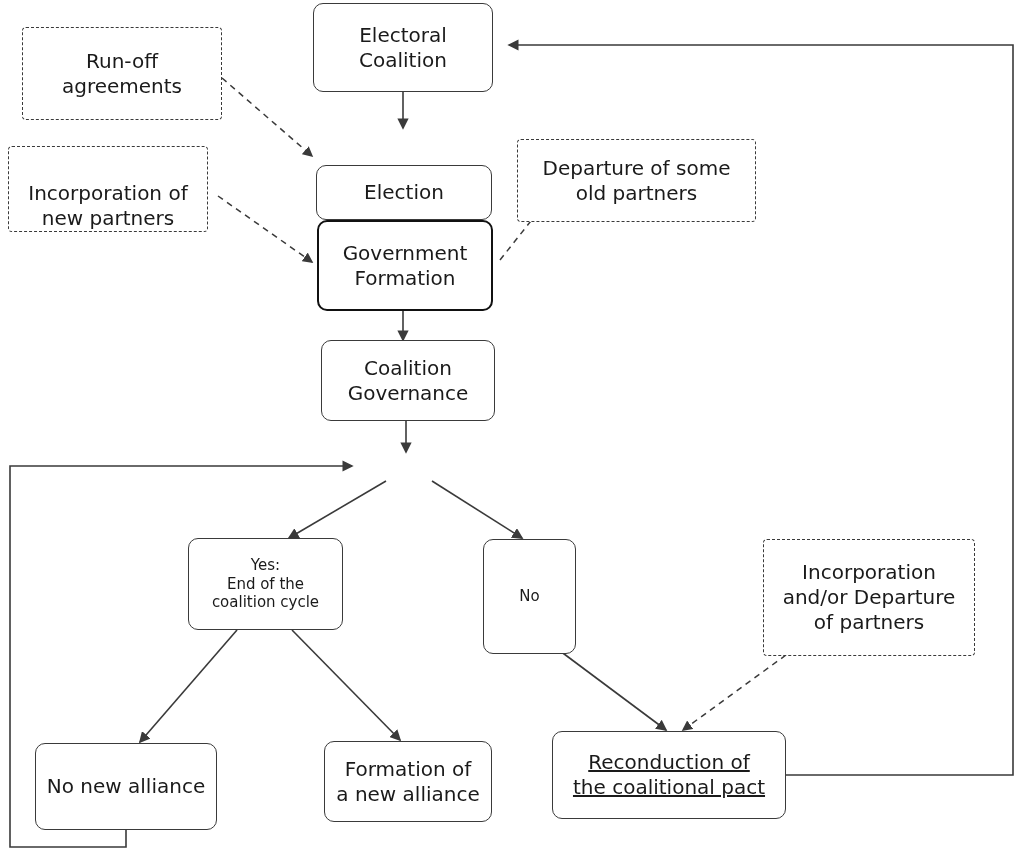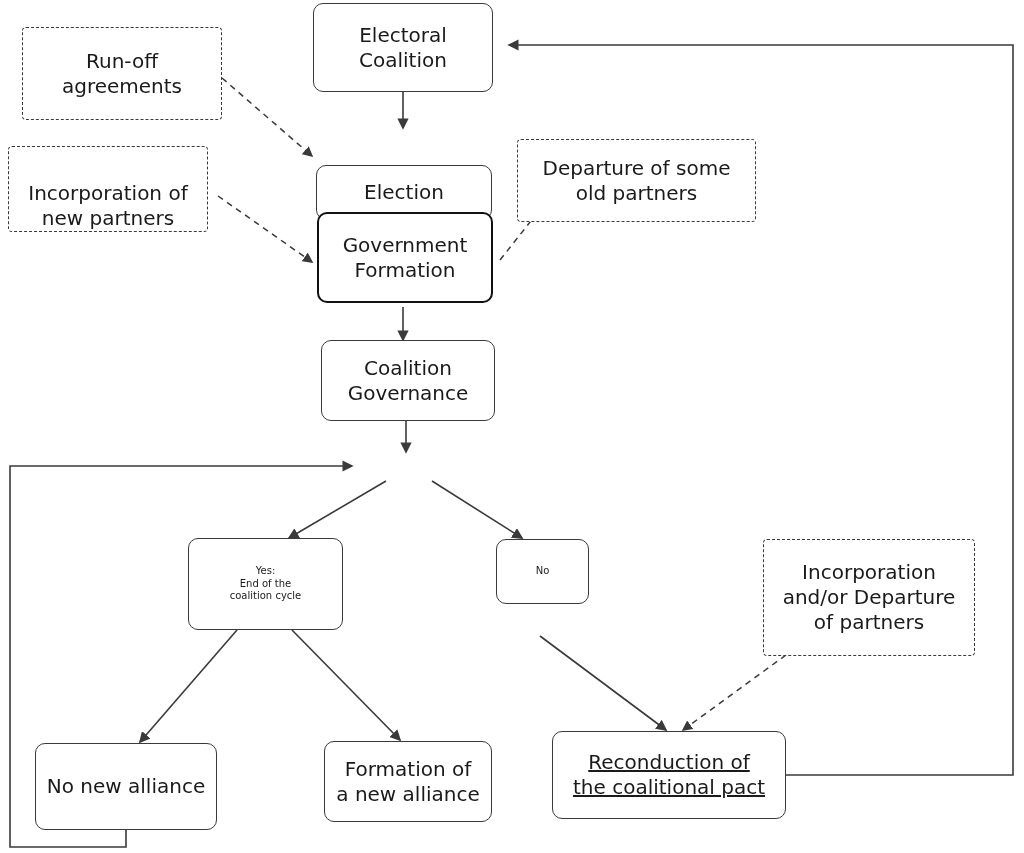--- a/index.html
+++ b/index.html
@@ -46,21 +46,21 @@
   }
   .dashed {
     border: 1.4px dashed #3a3a3a;
     border-radius: 4px;
   }
   .plain {
     border: none;
     background: transparent;
   }
   .t-md { font-size: 20px; }
-  .t-sm { font-size: 10px; text-align: center; }
+  .t-sm { font-size: 15px; text-align: center; }
 </style>
 </head>
 <body>
 
 <div id="canvas">
 
   <svg class="edges" viewBox="0 0 1024 853">
     <defs>
       <marker id="arrow" viewBox="0 0 10 10" refX="8.5" refY="5" markerWidth="7" markerHeight="7" orient="auto-start-reverse">
         <path d="M 0 0 L 10 5 L 0 10 z" fill="#3a3a3a"></path>
@@ -100,38 +100,38 @@
 
   <div class="node solid t-md" style="left:313px; top:3px; width:180px; height:89px;">
     <span style="white-space: pre-line;">Electoral
 Coalition</span>
   </div>
 
   <div class="node solid t-md" style="left:316px; top:128px; width:176px; height:55px;margin-top:37px;">
     <span style="white-space: pre-line;">Election</span>
   </div>
 
-  <div class="node solid bold t-md" style="left:317px; top:212px; width:176px; height:91px;">
+  <div class="node solid bold t-md" style="left:317px; top:220px; width:176px; height:91px;">
     <span style="white-space: pre-line;">Government
 Formation</span>
   </div>
 
   <div class="node solid t-md" style="left:321px; top:340px; width:174px; height:81px;">
     <span style="white-space: pre-line;">Coalition
 Governance</span>
   </div>
 
 
   <div class="node solid t-sm" style="left:188px; top:538px; width:155px; height:92px;">
     <span style="white-space: pre-line;">Yes:
 End of the
 coalition cycle</span>
   </div>
 
-  <div class="node solid t-sm" style="left:496px; top:539px; width:93px; height:65px;">
+  <div class="node solid t-sm" style="left:483px; top:539px; width:93px; height:115px;">
     <span style="white-space: pre-line;">No</span>
   </div>
 
   <div class="node solid t-md" style="left:35px; top:743px; width:182px; height:87px;">
     <span style="white-space: pre-line;">No new alliance</span>
   </div>
 
   <div class="node solid t-md" style="left:324px; top:741px; width:168px; height:81px;">
     <span style="white-space: pre-line;">Formation of
 a new alliance</span>

